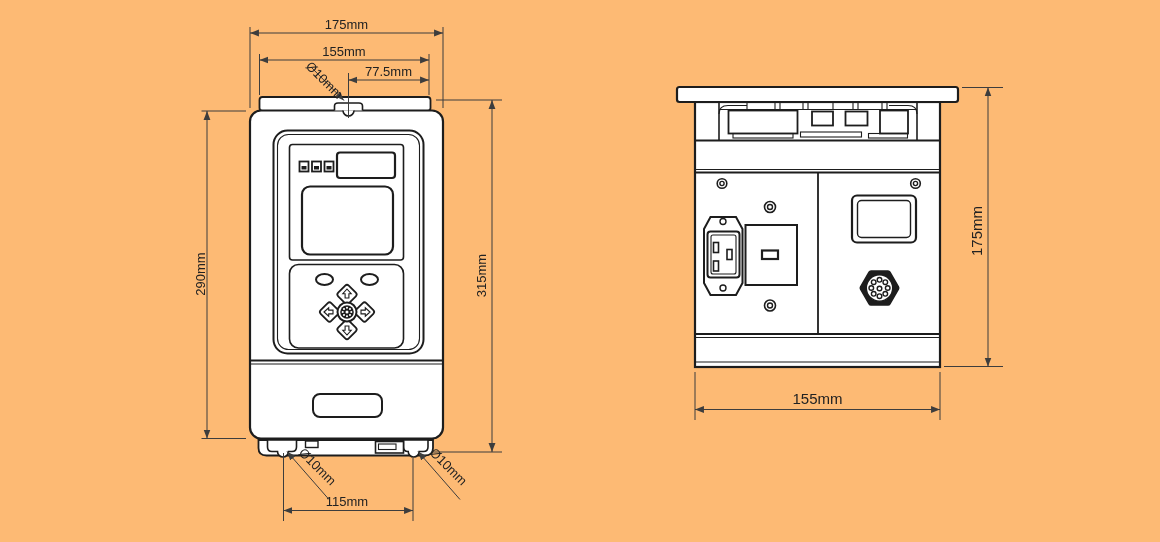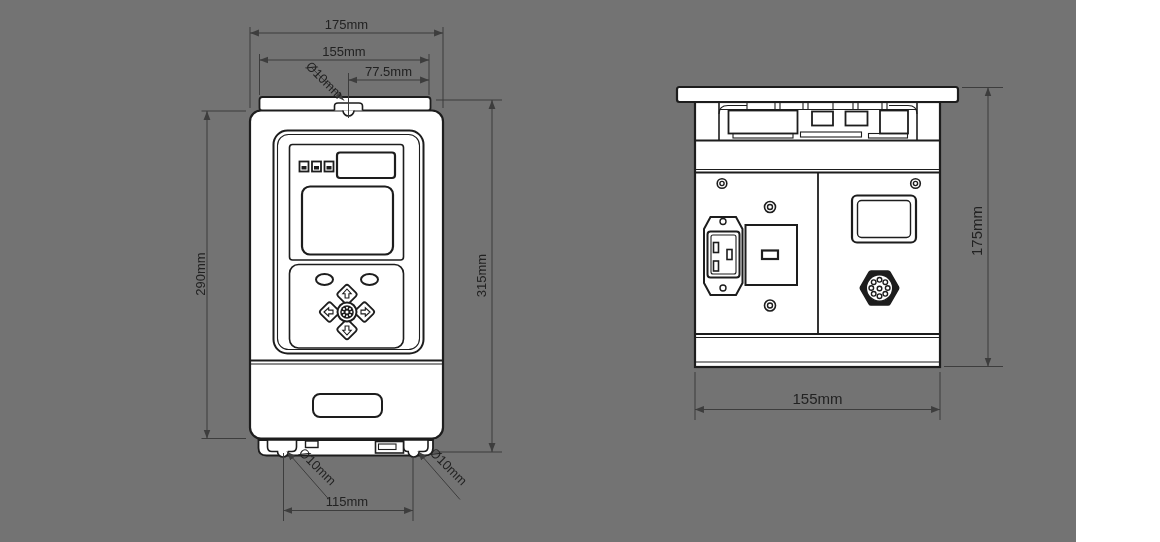--- a/index.html
+++ b/index.html
@@ -1,16 +1,16 @@
 <!DOCTYPE html>
 <html><head>
 <meta charset="utf-8">
 <style>
   html,body{margin:0;padding:0;background:#fff;}
-  #stage{position:relative;width:1076px;height:542px;background:#737373;overflow:hidden;text-decoration:underline;}
+  #stage{position:relative;width:1160px;height:542px;background:#fdba74;overflow:hidden;text-decoration:underline;}
   svg{display:block;}
   svg text{font-family:"Liberation Sans","DejaVu Sans",sans-serif;font-size:13px;fill:#222;}
   svg text.big{font-size:15px;}
   .fn{fill:none;}
   .fw{fill:#ffffff;}
   .fd{fill:#1d1d1d;}
   .s22{stroke:#1d1d1d;stroke-width:2.2;}
   .s2{stroke:#1d1d1d;stroke-width:2;}
   .s18{stroke:#1d1d1d;stroke-width:1.8;}
   .s16{stroke:#1d1d1d;stroke-width:1.6;}

